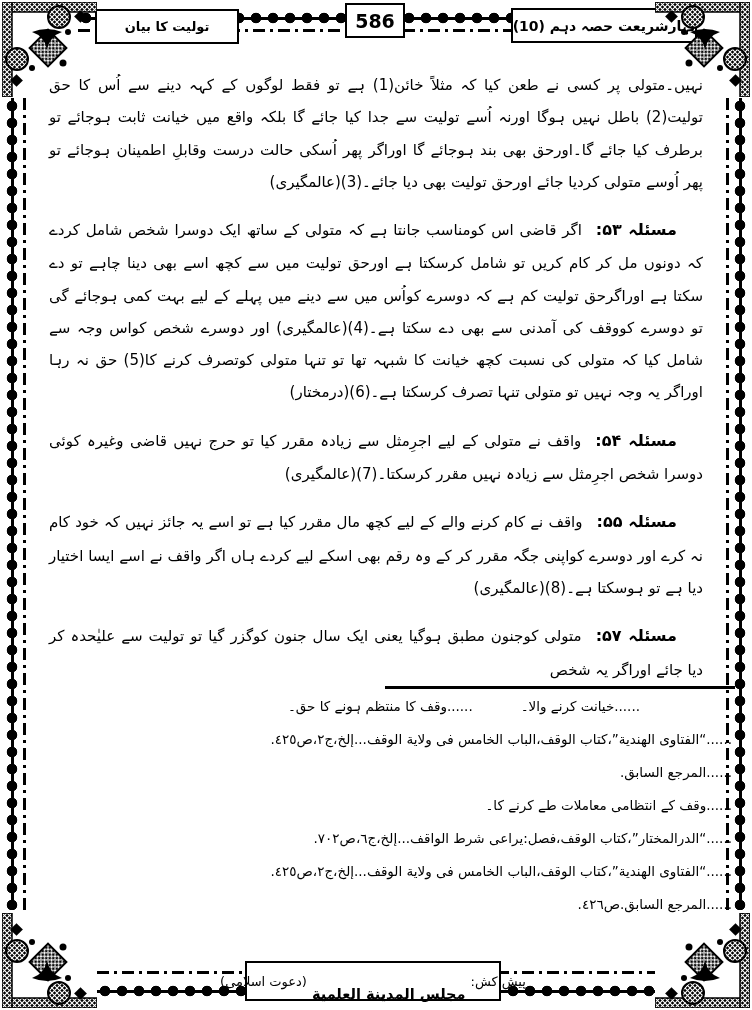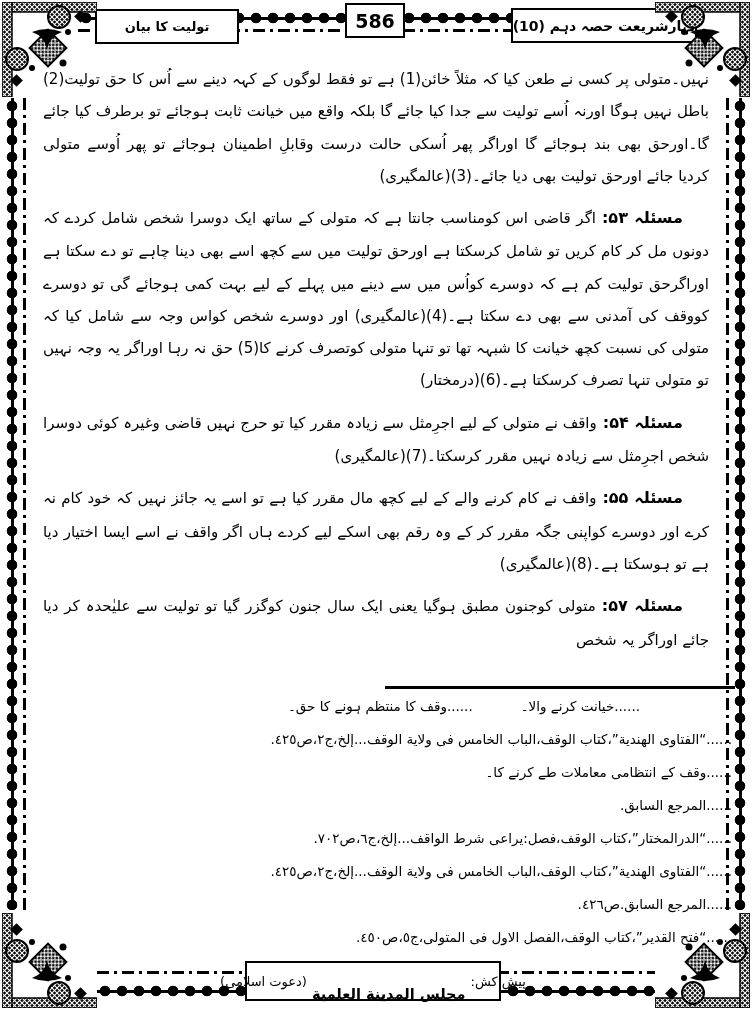--- a/index.html
+++ b/index.html
@@ -48,23 +48,23 @@
   .page-box    { left:345px; top:3px;  width:56px;  height:31px; font-size:19px; font-weight:bold;
                  font-family:"DejaVu Sans", sans-serif; direction:ltr; }
   .chapter-box { left:95px;  top:9px;  width:140px; height:31px; font-size:13px; font-weight:bold; }
 
   
   .body-text {
     position:absolute; left:34px; right:34px; top:54px; height:628px;
     overflow:hidden; direction:rtl; text-align:justify;
     font-size:15px; line-height:2.15;
   }
-  .body-text p { margin:9px; }
+  .body-text p { margin:15px; }
   .para-indent { text-indent:26px; }
-  .mas-label { font-weight:bold; font-size:16px; padding-left:6px; }
+  .mas-label { font-weight:bold; font-size:16px; padding-left:14px; }
 
   
   .fn-sep { position:absolute; left:385px; top:686px; width:350px; height:2.5px; background:#000; }
   .footnotes {
     position:absolute; left:30px; right:20px; top:696px; height:262px; overflow:hidden;
     direction:rtl; text-align:right; font-size:13.5px; line-height:20px;
   }
   .fn-row { margin-bottom:13px; white-space:nowrap; overflow:hidden; }
   .fn-pair { display:flex; direction:rtl; gap:48px; padding-right:92px; }
 
@@ -147,26 +147,25 @@
   </div>
 
   <div class="fn-sep"></div>
 
   <div class="footnotes">
     <div class="fn-row fn-pair">
       <span>......خیانت کرنے والا۔</span>
       <span>......وقف کا منتظم ہونے کا حق۔</span>
     </div>
     <div class="fn-row">......“الفتاوى الهندية”،كتاب الوقف،الباب الخامس فى ولاية الوقف...إلخ،ج٢،ص٤٢٥.</div>
+    <div class="fn-row">......المرجع السابق.</div>
     <div class="fn-row">......وقف کے انتظامی معاملات طے کرنے کا۔</div>
-    <div class="fn-row">......المرجع السابق.</div>
     <div class="fn-row">......“الدرالمختار”،كتاب الوقف،فصل:يراعى شرط الواقف...إلخ،ج٦،ص٧٠٢.</div>
     <div class="fn-row">......“الفتاوى الهندية”،كتاب الوقف،الباب الخامس فى ولاية الوقف...إلخ،ج٢،ص٤٢٥.</div>
     <div class="fn-row">......المرجع السابق.ص٤٢٦.</div>
-    <div class="fn-row">......“فتح القدير”،كتاب الوقف،الفصل الاول فى المتولى،ج٥،ص٤٥٠.</div>
   </div>
 
   <div class="footer-box">
     <span>پیش کش:</span>
     <span class="footer-publisher">مجلس المدینة العلمیة</span>
     <span>(دعوت اسلامی)</span>
   </div>
 
 </div>
 

